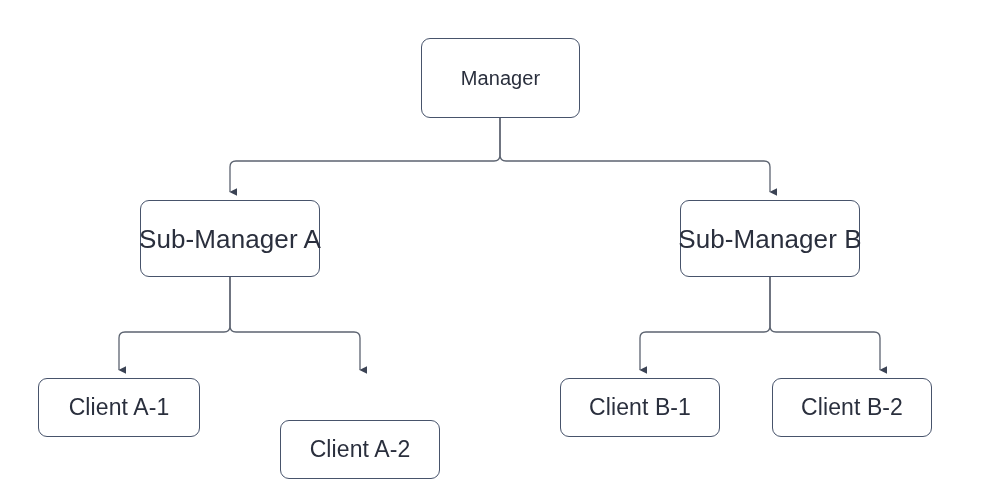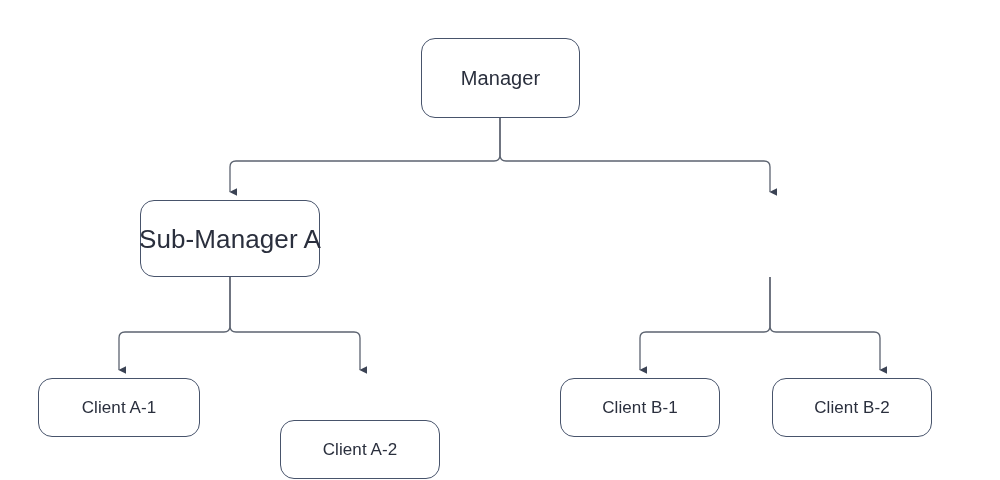--- a/index.html
+++ b/index.html
@@ -24,35 +24,35 @@
     top: 0;
     width: 1000px;
     height: 480px;
     pointer-events: none;
   }
   .node {
     position: absolute;
     box-sizing: border-box;
     background: #ffffff;
     border: 1.3px solid #47536b;
-    border-radius: 14px;
+    border-radius: 9px;
     display: flex;
     align-items: center;
     justify-content: center;
     color: #2a2f3d;
     letter-spacing: 0.1px;
     white-space: nowrap;
   }
   .node-label {
     display: block;
     line-height: 1;
   }
   .lvl-root  { font-size: 20px; }
   .lvl-mid   { font-size: 26px; }
-  .lvl-leaf  { font-size: 17px; }
+  .lvl-leaf  { font-size: 23px; }
 </style>
 </head>
 <body>
 
 <div id="canvas">
 
   <svg id="wires" viewBox="0 0 1000 480" width="1000" height="480" xmlns="http://www.w3.org/2000/svg">
     <defs>
       <marker id="arrow-down" markerWidth="10" markerHeight="10" refX="5" refY="8.2" orient="auto" markerUnits="userSpaceOnUse">
         <path d="M 1.2 1.2 L 8.8 1.2 L 5 8.8 Z" fill="#3b4354"></path>
@@ -73,20 +73,23 @@
   </svg>
 
   <div class="node lvl-root" style="left:421px; top:38px; width:159px; height:80px;">
     <span class="node-label">Manager</span>
   </div>
 
   <div class="node lvl-mid" style="left:140px; top:200px; width:180px; height:77px;">
     <span class="node-label">Sub-Manager A</span>
   </div>
 
+  <div class="node lvl-mid" style="left:680px; top:200px; width:180px; height:77px;">
+    <span class="node-label">Sub-Manager B</span>
+  </div>
 
   <div class="node lvl-leaf" style="left:38px; top:378px; width:162px; height:59px;">
     <span class="node-label">Client A-1</span>
   </div>
 
   <div class="node lvl-leaf" style="left:280px; top:378px; width:160px; height:59px;margin-top:42px;">
     <span class="node-label">Client A-2</span>
   </div>
 
   <div class="node lvl-leaf" style="left:560px; top:378px; width:160px; height:59px;">

